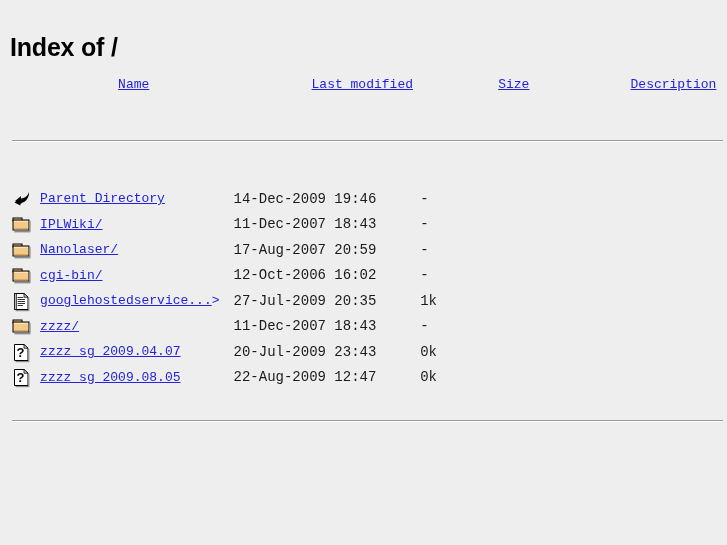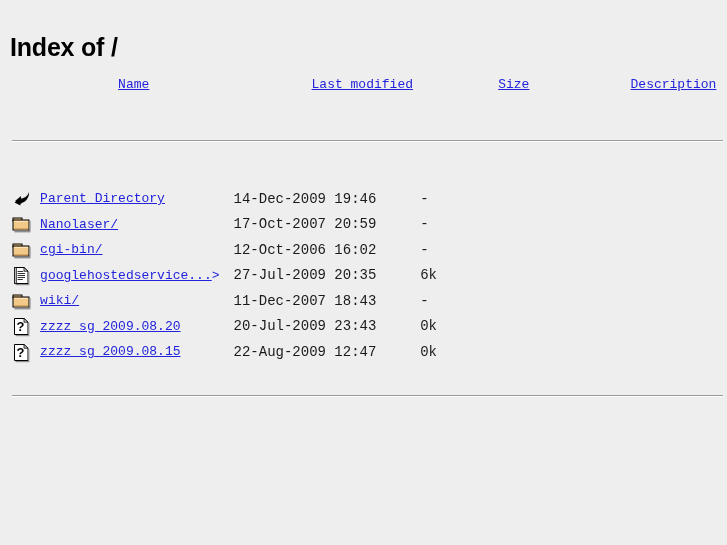--- a/index.html
+++ b/index.html
@@ -144,22 +144,36 @@
         </tr>
         <tr class="entry-row">
           <td class="col-icon"><span class="icon-wrap"><svg width="20" height="22" viewBox="0 0 20 22">
                 <rect x="1" y="5" width="9" height="3" fill="#f3c98a" stroke="#000000" stroke-width="1"></rect>
                 <rect x="1" y="7" width="16" height="10" fill="#f3c98a" stroke="#000000" stroke-width="1"></rect>
                 <rect x="2" y="8" width="14" height="1" fill="#fde3bb"></rect>
                 <rect x="2" y="15" width="14" height="1.4" fill="#d9a867"></rect>
                 <rect x="17" y="8" width="1.6" height="10" fill="#8d8d8d"></rect>
                 <rect x="2.4" y="18" width="16" height="1.4" fill="#8d8d8d"></rect>
               </svg></span></td>
+          <td class="col-name"><span class="entry-link">IPLWiki/</span></td>
+          <td class="col-date date-cell">11-Dec-2007 18:43</td>
+          <td class="col-size size-cell">-</td>
+          <td class="col-desc"></td>
+        </tr>
+        <tr class="entry-row">
+          <td class="col-icon"><span class="icon-wrap"><svg width="20" height="22" viewBox="0 0 20 22">
+                <rect x="1" y="5" width="9" height="3" fill="#f3c98a" stroke="#000000" stroke-width="1"></rect>
+                <rect x="1" y="7" width="16" height="10" fill="#f3c98a" stroke="#000000" stroke-width="1"></rect>
+                <rect x="2" y="8" width="14" height="1" fill="#fde3bb"></rect>
+                <rect x="2" y="15" width="14" height="1.4" fill="#d9a867"></rect>
+                <rect x="17" y="8" width="1.6" height="10" fill="#8d8d8d"></rect>
+                <rect x="2.4" y="18" width="16" height="1.4" fill="#8d8d8d"></rect>
+              </svg></span></td>
           <td class="col-name"><span class="entry-link">Nanolaser/</span></td>
-          <td class="col-date date-cell">17-Oct-2007 20:59</td>
+          <td class="col-date date-cell">17-Aug-2007 20:59</td>
           <td class="col-size size-cell">-</td>
           <td class="col-desc"></td>
         </tr>
         <tr class="entry-row">
           <td class="col-icon"><span class="icon-wrap"><svg width="20" height="22" viewBox="0 0 20 22">
                 <rect x="1" y="5" width="9" height="3" fill="#f3c98a" stroke="#000000" stroke-width="1"></rect>
                 <rect x="1" y="7" width="16" height="10" fill="#f3c98a" stroke="#000000" stroke-width="1"></rect>
                 <rect x="2" y="8" width="14" height="1" fill="#fde3bb"></rect>
                 <rect x="2" y="15" width="14" height="1.4" fill="#d9a867"></rect>
                 <rect x="17" y="8" width="1.6" height="10" fill="#8d8d8d"></rect>
@@ -178,59 +192,59 @@
                 <rect x="5.6" y="7" width="5.6" height="1" fill="#333333"></rect>
                 <rect x="5.6" y="9" width="7.4" height="1" fill="#333333"></rect>
                 <rect x="5.6" y="11" width="7.4" height="1" fill="#333333"></rect>
                 <rect x="5.6" y="13" width="7.4" height="1" fill="#333333"></rect>
                 <rect x="5.6" y="15" width="5.2" height="1" fill="#333333"></rect>
                 <rect x="16" y="8" width="1.4" height="12" fill="#8d8d8d"></rect>
                 <rect x="3.6" y="20" width="13.8" height="1.2" fill="#8d8d8d"></rect>
               </svg></span></td>
           <td class="col-name"><span class="entry-link">googlehostedservice...</span><span class="trunc-tail">&gt;</span></td>
           <td class="col-date date-cell">27-Jul-2009 20:35</td>
-          <td class="col-size size-cell">6k</td>
-          <td class="col-desc"></td>
-        </tr>
-        <tr class="entry-row">
-          <td class="col-icon"><span class="icon-wrap"><svg width="20" height="22" viewBox="0 0 20 22">
-                <rect x="1" y="5" width="9" height="3" fill="#f3c98a" stroke="#000000" stroke-width="1"></rect>
-                <rect x="1" y="7" width="16" height="10" fill="#f3c98a" stroke="#000000" stroke-width="1"></rect>
-                <rect x="2" y="8" width="14" height="1" fill="#fde3bb"></rect>
-                <rect x="2" y="15" width="14" height="1.4" fill="#d9a867"></rect>
-                <rect x="17" y="8" width="1.6" height="10" fill="#8d8d8d"></rect>
-                <rect x="2.4" y="18" width="16" height="1.4" fill="#8d8d8d"></rect>
-              </svg></span></td>
-          <td class="col-name"><span class="entry-link">wiki/</span></td>
+          <td class="col-size size-cell">1k</td>
+          <td class="col-desc"></td>
+        </tr>
+        <tr class="entry-row">
+          <td class="col-icon"><span class="icon-wrap"><svg width="20" height="22" viewBox="0 0 20 22">
+                <rect x="1" y="5" width="9" height="3" fill="#f3c98a" stroke="#000000" stroke-width="1"></rect>
+                <rect x="1" y="7" width="16" height="10" fill="#f3c98a" stroke="#000000" stroke-width="1"></rect>
+                <rect x="2" y="8" width="14" height="1" fill="#fde3bb"></rect>
+                <rect x="2" y="15" width="14" height="1.4" fill="#d9a867"></rect>
+                <rect x="17" y="8" width="1.6" height="10" fill="#8d8d8d"></rect>
+                <rect x="2.4" y="18" width="16" height="1.4" fill="#8d8d8d"></rect>
+              </svg></span></td>
+          <td class="col-name"><span class="entry-link">zzzz/</span></td>
           <td class="col-date date-cell">11-Dec-2007 18:43</td>
           <td class="col-size size-cell">-</td>
           <td class="col-desc"></td>
         </tr>
         <tr class="entry-row">
           <td class="col-icon"><span class="icon-wrap"><svg width="20" height="22" viewBox="0 0 20 22">
                 <path d="M2.5 3.5 H12 L16 7.2 V19.5 H2.5 Z" fill="#ffffff" stroke="#000000" stroke-width="1"></path>
                 <path d="M12 3.5 L12 7.2 L16 7.2 Z" fill="#d8d8d8" stroke="#000000" stroke-width="0.8"></path>
                 <text x="8.6" y="16.4" font-family="Liberation Sans, sans-serif" font-size="13" font-weight="bold" fill="#000000" text-anchor="middle">?</text>
                 <rect x="16" y="8" width="1.4" height="12" fill="#8d8d8d"></rect>
                 <rect x="3.6" y="20" width="13.8" height="1.2" fill="#8d8d8d"></rect>
               </svg></span></td>
-          <td class="col-name"><span class="entry-link">zzzz sg 2009.08.20</span></td>
+          <td class="col-name"><span class="entry-link">zzzz sg 2009.04.07</span></td>
           <td class="col-date date-cell">20-Jul-2009 23:43</td>
           <td class="col-size size-cell">0k</td>
           <td class="col-desc"></td>
         </tr>
         <tr class="entry-row">
           <td class="col-icon"><span class="icon-wrap"><svg width="20" height="22" viewBox="0 0 20 22">
                 <path d="M2.5 3.5 H12 L16 7.2 V19.5 H2.5 Z" fill="#ffffff" stroke="#000000" stroke-width="1"></path>
                 <path d="M12 3.5 L12 7.2 L16 7.2 Z" fill="#d8d8d8" stroke="#000000" stroke-width="0.8"></path>
                 <text x="8.6" y="16.4" font-family="Liberation Sans, sans-serif" font-size="13" font-weight="bold" fill="#000000" text-anchor="middle">?</text>
                 <rect x="16" y="8" width="1.4" height="12" fill="#8d8d8d"></rect>
                 <rect x="3.6" y="20" width="13.8" height="1.2" fill="#8d8d8d"></rect>
               </svg></span></td>
-          <td class="col-name"><span class="entry-link">zzzz sg 2009.08.15</span></td>
+          <td class="col-name"><span class="entry-link">zzzz sg 2009.08.05</span></td>
           <td class="col-date date-cell">22-Aug-2009 12:47</td>
           <td class="col-size size-cell">0k</td>
           <td class="col-desc"></td>
         </tr>
       </tbody>
     <tbody>
       <tr>
         <td colspan="5" class="bottom-rule-wrap">
           <hr class="rule">
         </td>

